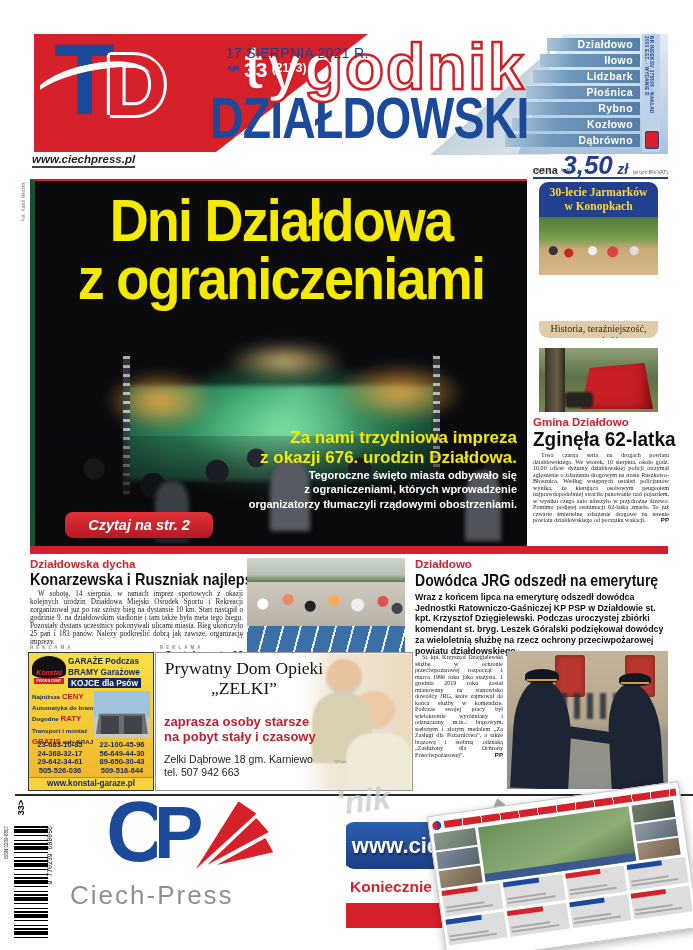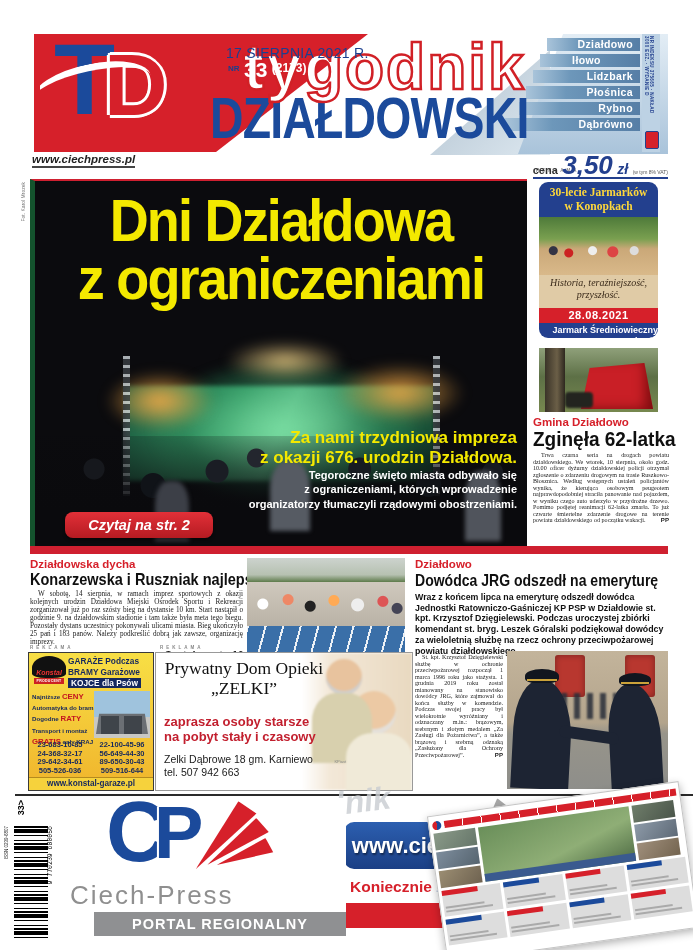--- a/index.html
+++ b/index.html
@@ -99,21 +99,21 @@
                    font-weight:700;font-size:11.5px;line-height:1.25;text-align:center;padding-top:3px;}
   #konopki .k-photo{height:58px;
      background:
       radial-gradient(circle at 25% 62%,#c22 4px,rgba(0,0,0,0) 5px),
       radial-gradient(circle at 45% 58%,#eee 4px,rgba(0,0,0,0) 5px),
       radial-gradient(circle at 62% 60%,#d44 5px,rgba(0,0,0,0) 6px),
       radial-gradient(circle at 80% 58%,#ddd 4px,rgba(0,0,0,0) 5px),
       radial-gradient(circle at 12% 58%,#334 4px,rgba(0,0,0,0) 5px),
       linear-gradient(180deg,#4e7a3a 0%,#7aa050 38%,#caa878 55%,#d9b98a 100%);}
   #konopki .k-beige{height:31px;background:#e0cba6;color:#3a2a1a;font-family:"Liberation Serif",serif;
-                    font-style:italic;font-size:10px;line-height:1.2;text-align:center;padding-top:2px;}
+                    font-size:10px;line-height:1.2;text-align:center;padding-top:2px;margin-top:46px;}
   #konopki .k-red{height:15px;background:#d6202a;color:#fff;font-weight:800;font-size:11px;
                   text-align:center;line-height:15px;letter-spacing:.5px;}
   #konopki .k-blue{height:26px;background:#23408e;color:#fff;font-weight:700;font-size:9px;
                    line-height:1.25;text-align:right;padding-top:2px;}
   #crash{left:539px;top:348px;width:119px;height:64px;overflow:hidden;
          background:linear-gradient(180deg,#8fa07a 0%,#5d7046 45%,#77884f 100%);}
   #crash .trunk{position:absolute;left:6px;top:0;width:20px;height:64px;
                 background:linear-gradient(90deg,#3a3328,#6b5f47 60%,#2e281f);}
   #crash .tent{position:absolute;right:5px;bottom:3px;width:72px;height:50px;background:#c91f26;
                clip-path:polygon(12% 18%,88% 8%,100% 100%,0 100%);
@@ -262,26 +262,26 @@
     <span class="tot">(2173)</span>
   </div>
 
   <div id="hdr-site" class="abs">www.ciechpress.pl</div>
   <div id="t-top" class="abs">tygodnik</div>
   <div id="t-main" class="abs">DZIAŁDOWSKI</div>
 
   <div id="towns" class="abs">
     <div id="towns-bg"></div>
     <div class="town" style="top:4px;width:86px;">Działdowo</div>
-    <div class="town" style="top:20px;width:93px;text-align:center;">Iłowo</div>
+    <div class="town" style="top:20px;width:93px;">Iłowo</div>
     <div class="town" style="top:36px;width:100px;">Lidzbark</div>
     <div class="town" style="top:52px;width:107px;">Płośnica</div>
     <div class="town" style="top:68px;width:114px;">Rybno</div>
     <div class="town" style="top:84px;width:121px;">Kozłowo</div>
-    <div class="town" style="top:84px;width:128px;">Dąbrówno</div>
+    <div class="town" style="top:100px;width:128px;">Dąbrówno</div>
     <div id="edition-strip">
       <span id="edition-text">NR INDEKSU 375665 · NAKŁAD 3000 EGZ. · WYDANIE D</span>
       <div id="edition-logo"></div>
     </div>
   </div>
 
   <div id="price" class="abs">
     <span class="lbl">cena</span>
     <span class="val">3,50</span>
     <span class="cur">zł</span>
@@ -443,21 +443,20 @@
   <div class="abs blade gray" style="left:492px;top:812px;width:46px;height:80px;transform:rotate(26deg);opacity:.7;"></div>
   <div id="red-bar" class="abs"></div>
 
   <div id="cp" class="abs">
     <span id="cp-c">C</span>
     <span id="cp-p">P</span>
     <div class="blade" style="left:148px;top:6px;width:70px;height:78px;transform:rotate(18deg);"></div>
     <div class="blade" style="left:162px;top:22px;width:60px;height:66px;transform:rotate(32deg);"></div>
     <div class="blade" style="left:170px;top:40px;width:52px;height:54px;transform:rotate(46deg);"></div>
     <div id="cp-name">Ciech-Press</div>
-    <div id="cp-bar">PORTAL REGIONALNY</div>
   </div>
 
   <div id="blue-bar" class="abs">www.ciechpress.pl</div>
   <div id="tagline" class="abs">
     <span class="t-red">Koniecznie</span><span class="t-blue"> zajrzyj w te strony!</span>
   </div>
 
   <div id="minisite" class="abs">
     <div id="ms-top">
       <div id="ms-logo"></div>

